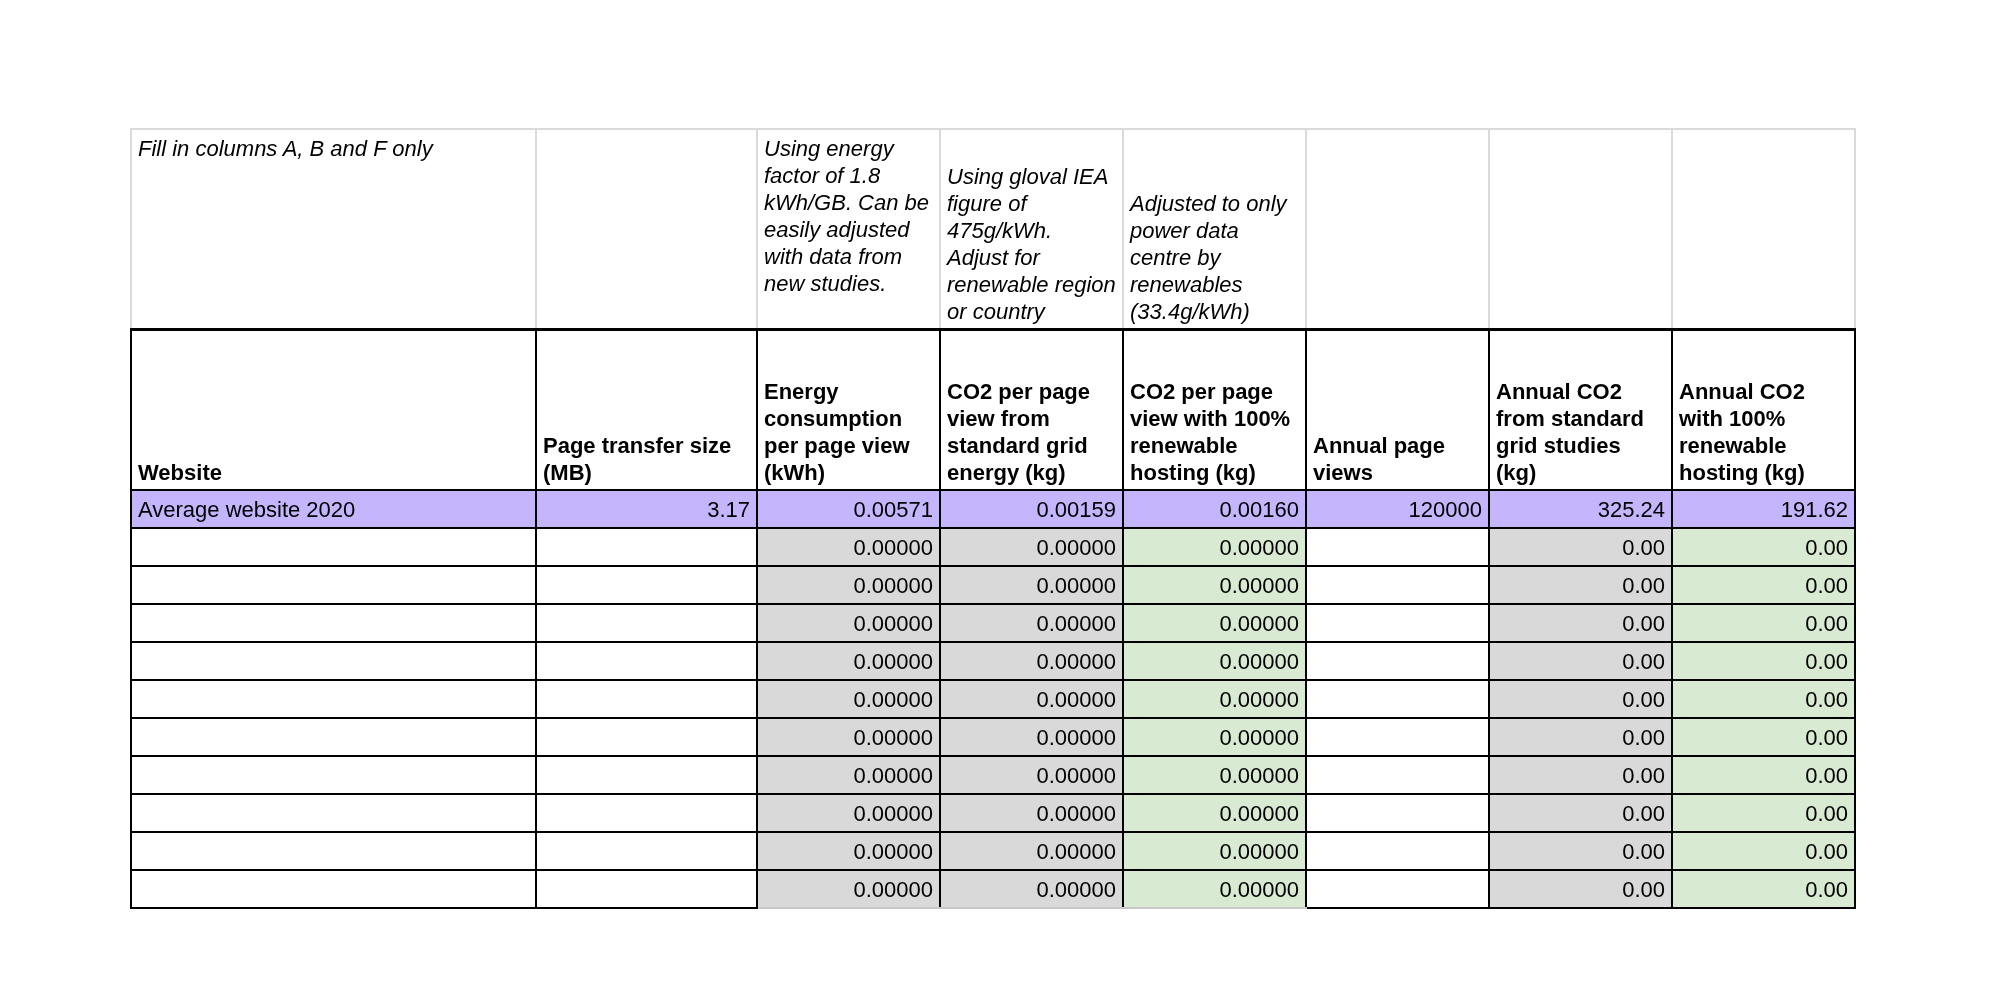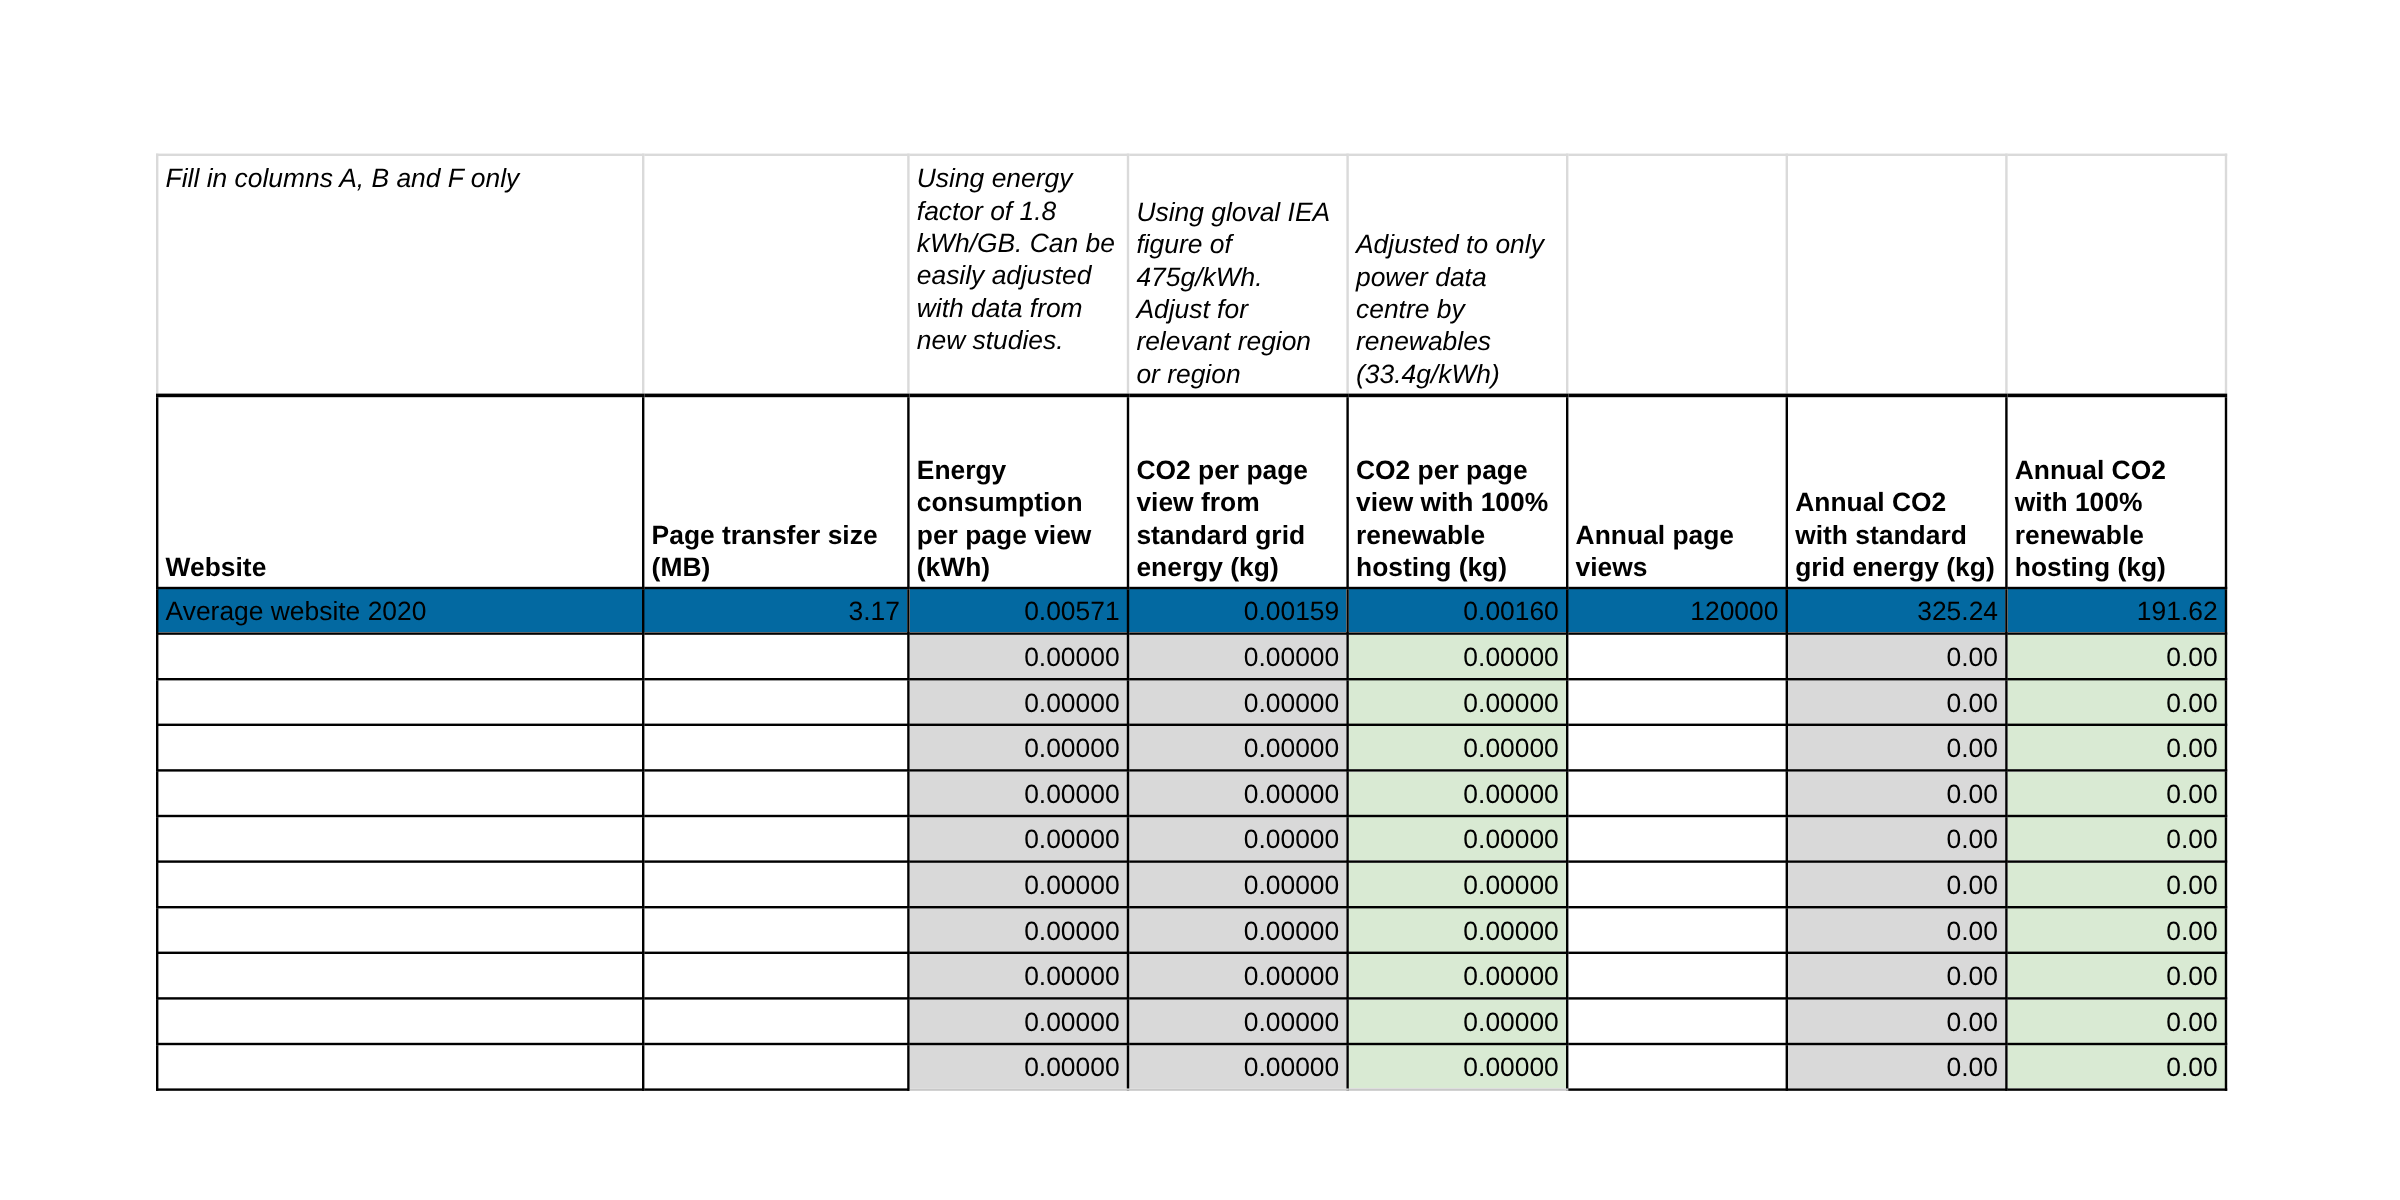--- a/index.html
+++ b/index.html
@@ -14,21 +14,21 @@
                  border-bottom: 3px solid #000; font-style: italic; padding-top: 5px; }
     tr.note td.low { vertical-align: bottom; padding-bottom: 3px; }
     tr.note td.first { font-weight: normal; }
     
     tr.head td { height: 161px; vertical-align: bottom; font-weight: bold;
                  border: 2px solid #000; padding-bottom: 3px; }
     
     tr.row td { height: 38px; vertical-align: middle; border: 2px solid #000; }
     td.num { text-align: right; }
     td.bold { font-weight: normal; }
-    tr.avg td { background: #0369a1; }
+    tr.avg td { background: #c4b5fd; }
     td.calc-gray { background: #d9d9d9; margin-left: 44px; }
     td.calc-green { background: #d9ead3; }
     tr.last td.calc-soft { border-bottom: 2px solid #c8c8c8; }
   </style>
 </head>
 <body>
 
 <div class="sheet">
   <table>
     <colgroup>
@@ -39,34 +39,34 @@
       <col style="width:183px">
         <col style="width:183px">
         <col style="width:183px">
         <col style="width:183px">
     </colgroup>
     <tbody>
         <tr class="note">
       <td class="first">Fill in columns A, B and F only</td>
       <td></td>
       <td>Using energy factor of 1.8 kWh/GB. Can be easily adjusted with data from new studies.</td>
-      <td class="low" style="padding-bottom:3px">Using gloval IEA figure of 475g/kWh. Adjust for relevant region or region</td>
+      <td class="low" style="padding-bottom:3px">Using gloval IEA figure of 475g/kWh. Adjust for renewable region or country</td>
       <td class="low">Adjusted to only power data centre by renewables (33.4g/kWh)</td>
       <td></td>
       <td></td>
       <td></td>
     </tr>
     <tr class="head">
       <td>Website</td>
       <td>Page transfer size (MB)</td>
       <td>Energy consumption per page view (kWh)</td>
       <td>CO2 per page view from standard grid energy (kg)</td>
       <td>CO2 per page view with 100% renewable hosting (kg)</td>
       <td>Annual page views</td>
-      <td>Annual CO2 with standard grid energy (kg)</td>
+      <td>Annual CO2 from standard grid studies (kg)</td>
       <td>Annual CO2 with 100% renewable hosting (kg)</td>
     </tr>
     </tbody>
       <tbody id="data-body">
         <tr class="row avg">
           <td class="">Average website 2020</td>
           <td class="num">3.17</td>
           <td class="num calc-gray calc-soft">0.00571</td>
           <td class="num calc-gray calc-soft">0.00159</td>
           <td class="num bold calc-green calc-soft">0.00160</td>

